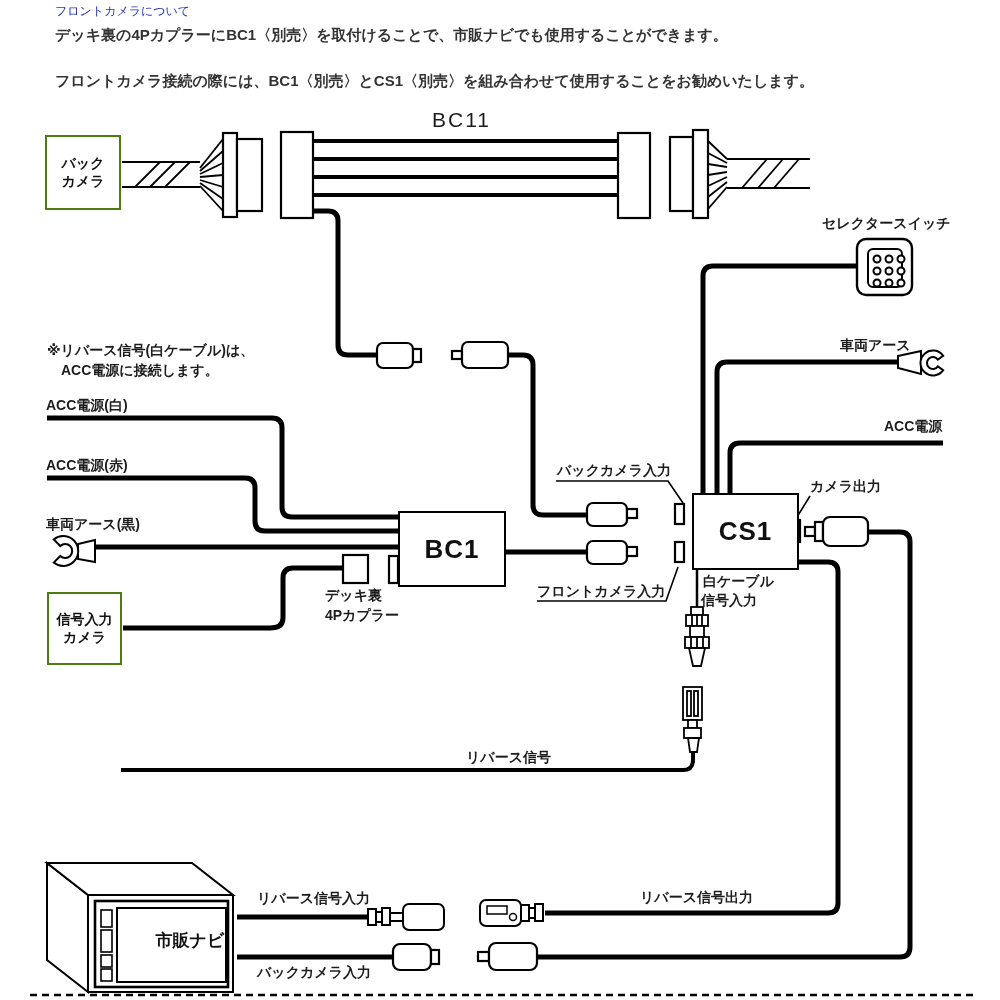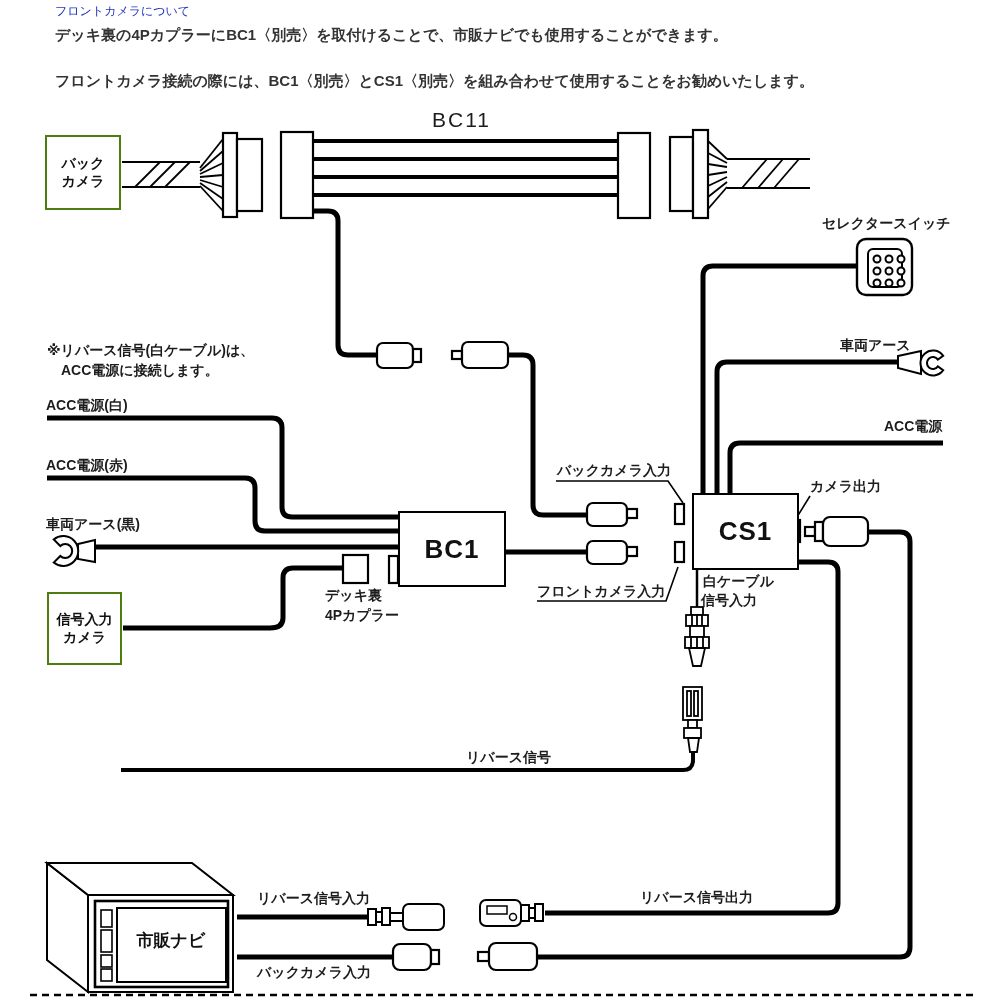--- a/index.html
+++ b/index.html
@@ -7,21 +7,21 @@
         font-family:"Liberation Sans","DejaVu Sans",sans-serif;}
   #diagram-svg{position:absolute;left:0;top:0;}
   .lbl{position:absolute;font-size:14px;font-weight:700;color:#1c1c1c;white-space:nowrap;line-height:1.15;}
   .hdr{position:absolute;left:55px;font-size:15px;font-weight:600;color:#333333;white-space:nowrap;text-align:center;}
   .hdr-title{position:absolute;left:55px;top:3px;font-size:12px;font-weight:400;color:#2233bb;white-space:nowrap;}
   .box{position:absolute;border:2px solid #4d7c0f;background:#fff;color:#111;text-align:center;
        font-size:14px;font-weight:600;display:flex;flex-direction:column;justify-content:center;box-sizing:border-box;}
   .unit{position:absolute;border:2px solid #000;background:#fff;color:#111;text-align:center;
         font-size:26px;font-weight:600;letter-spacing:1px;display:flex;align-items:center;justify-content:center;box-sizing:border-box;}
   .nav-screen-label{position:absolute;left:116px;top:929px;width:110px;text-align:center;
-        font-size:17px;font-weight:600;color:#111;}
+        font-size:17px;font-weight:600;color:#111;padding-left:19px;}
 </style>
 </head>
 <body>
 
 <div id="page">
 
   <div class="hdr-title">フロントカメラについて</div>
   <div class="hdr" style="top:26px">デッキ裏の4PカプラーにBC1〈別売〉を取付けることで、市販ナビでも使用することができます。</div>
   <div class="hdr" style="top:72px">フロントカメラ接続の際には、BC1〈別売〉とCS1〈別売〉を組み合わせて使用することをお勧めいたします。</div>
 

